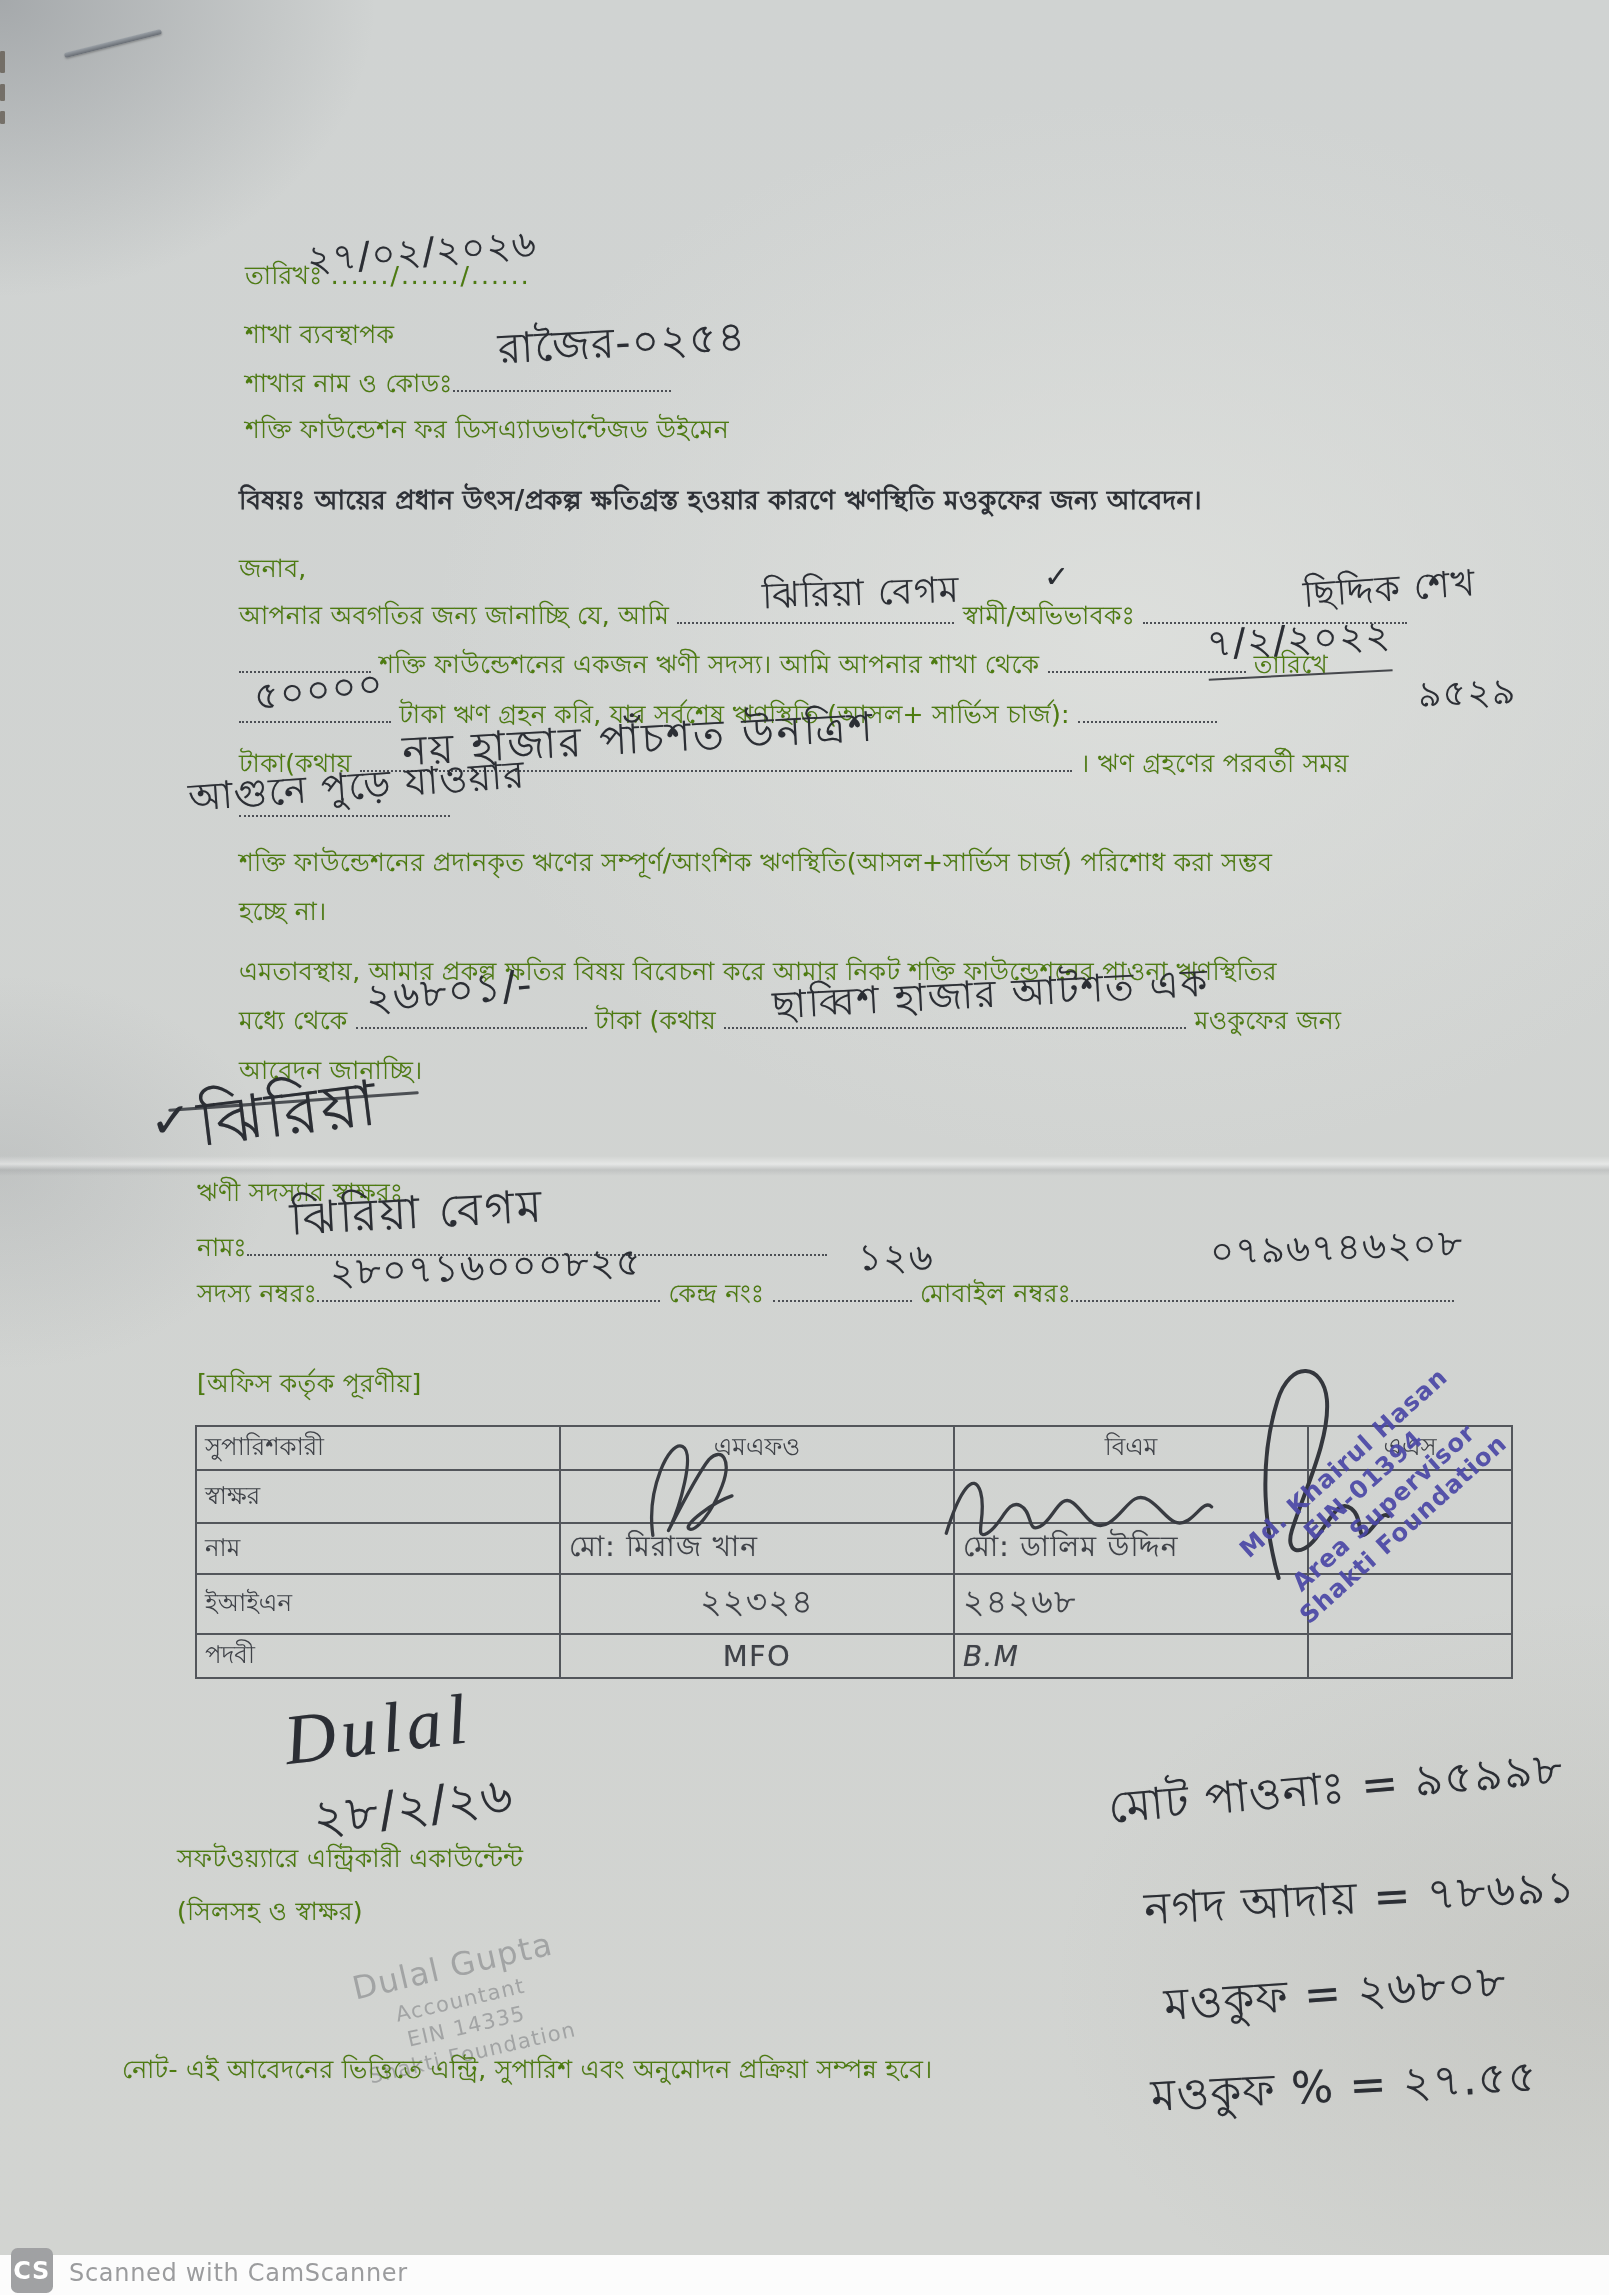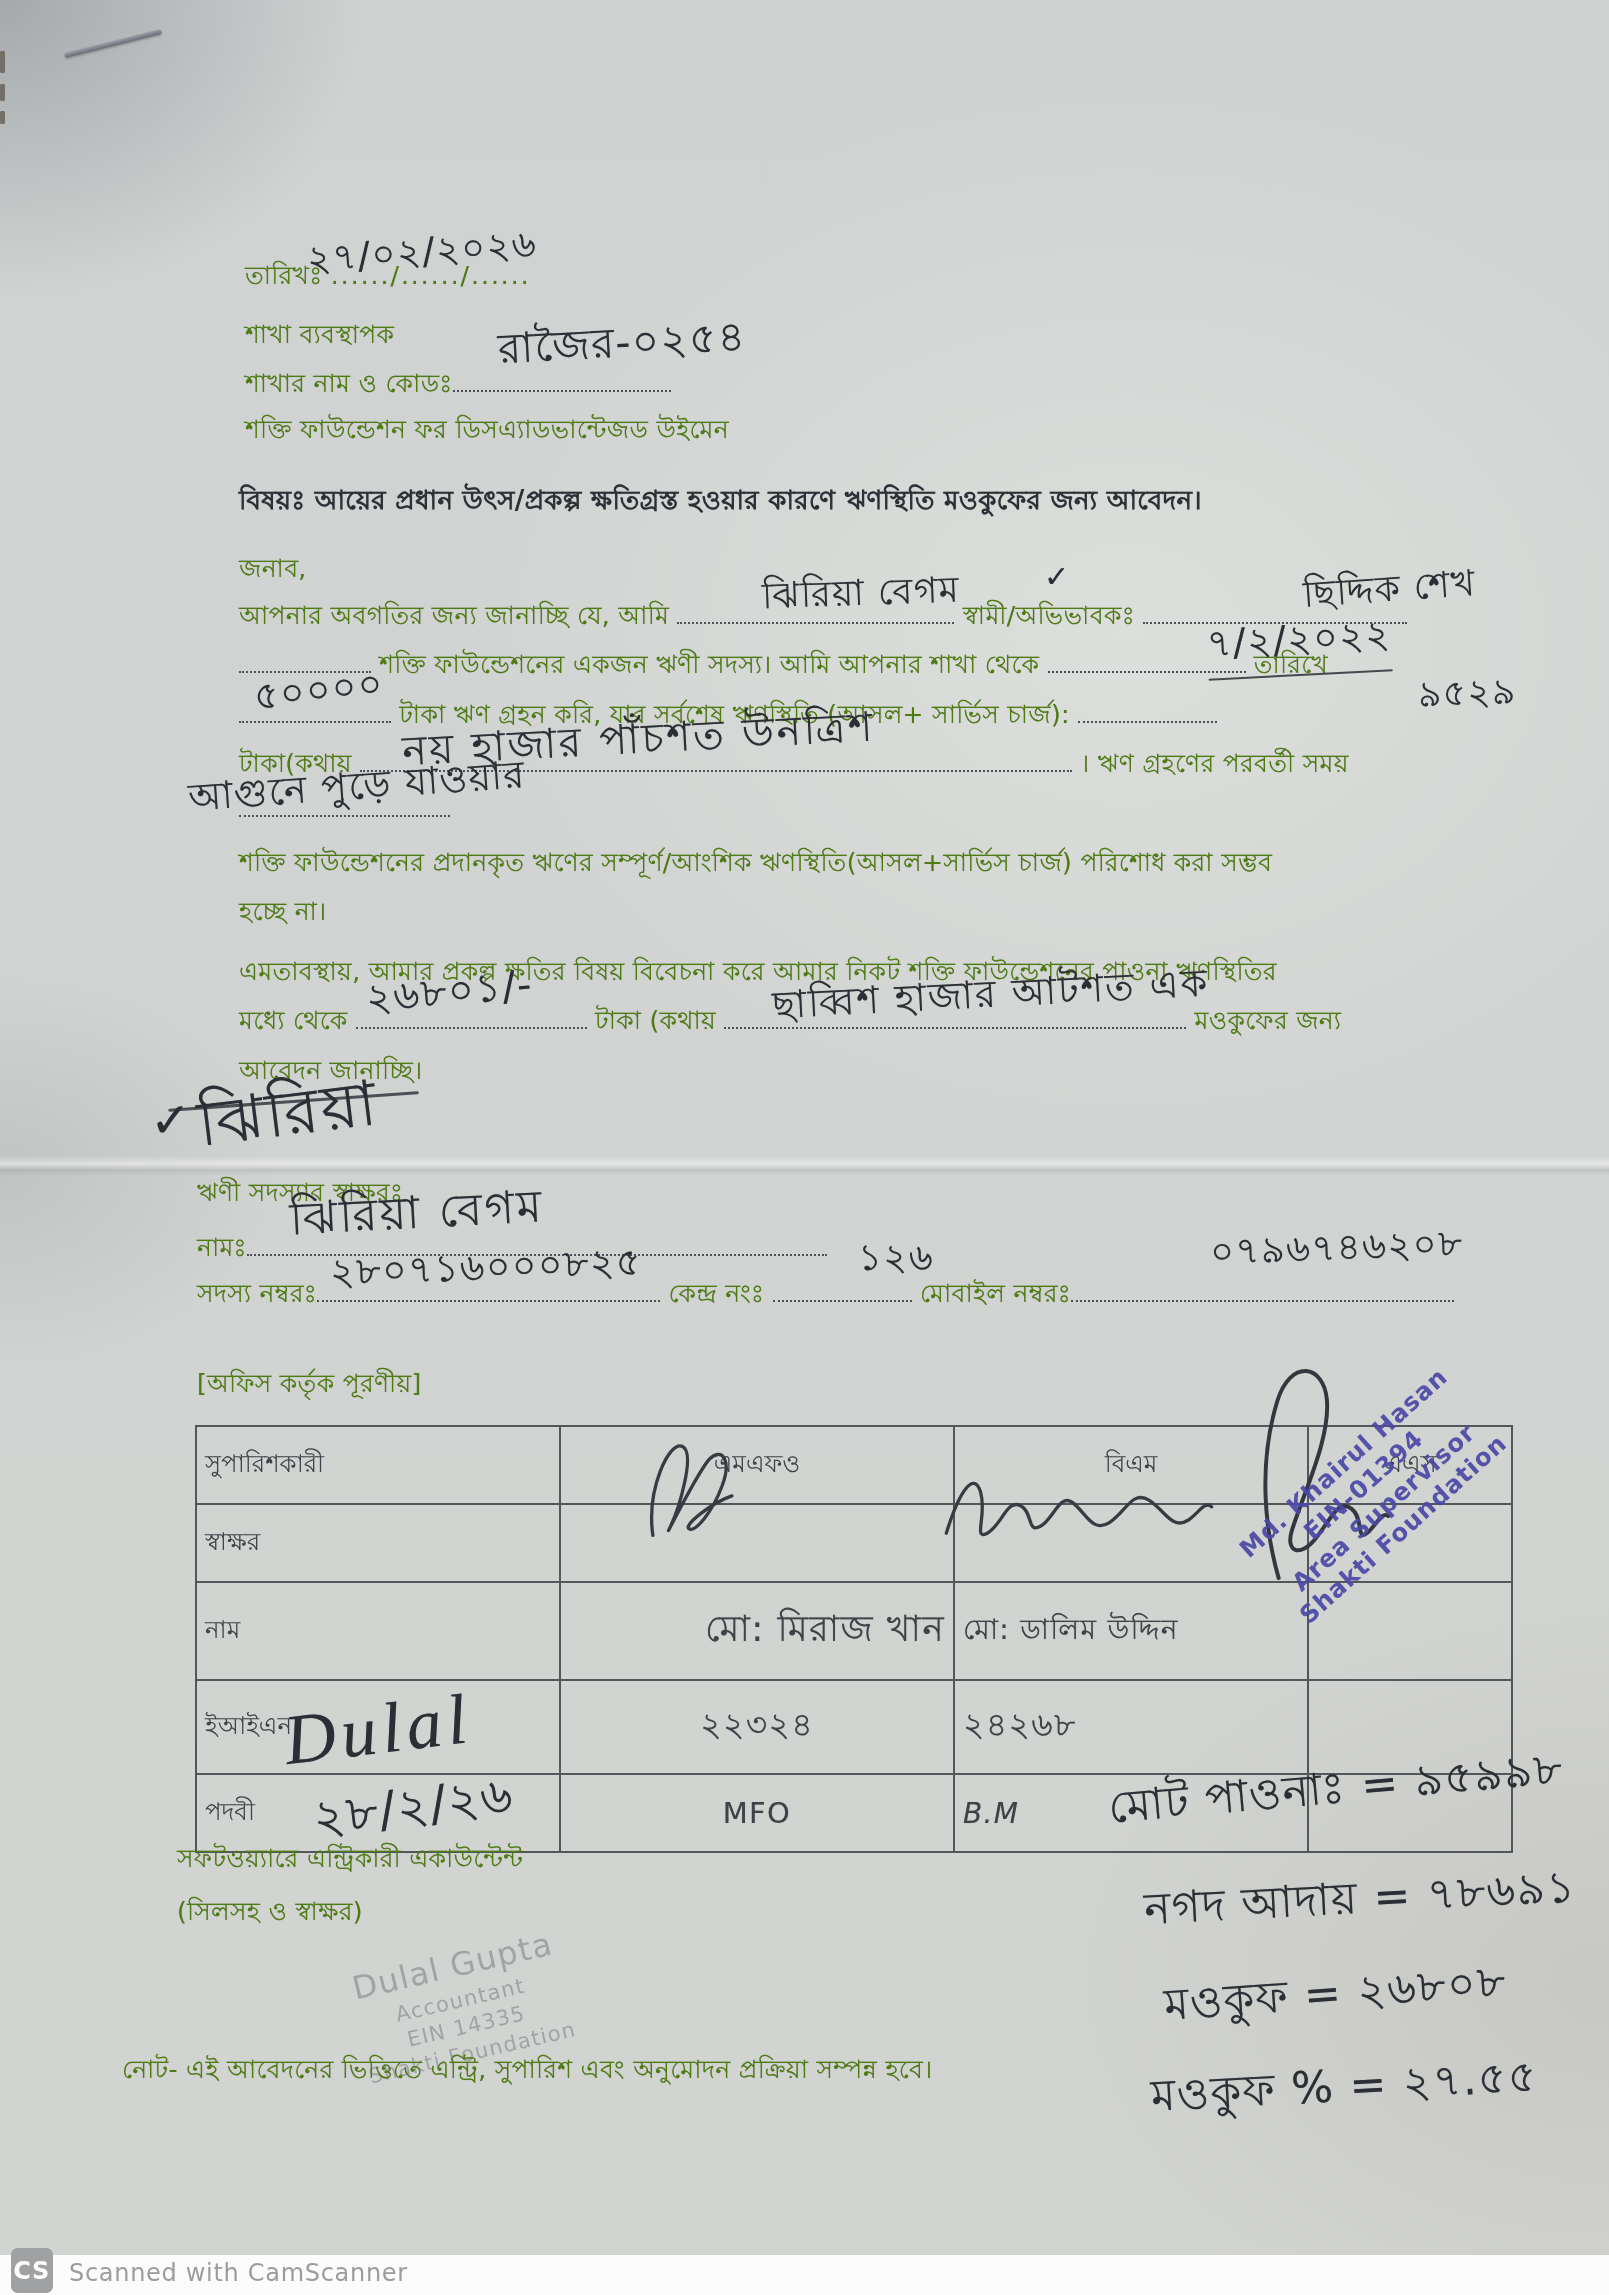--- a/index.html
+++ b/index.html
@@ -18,21 +18,21 @@
     background:linear-gradient(#9aa0a6,#676c73);transform:rotate(-14deg);box-shadow:0 1.3px 2px rgba(0,0,0,.25);}
   .edge-mark{position:absolute;left:0;width:4.6px;background:#5a5146;opacity:.7;border-radius:1.3px;}
   .printed{position:absolute;color:#4d7c0f;font-size:25px;white-space:nowrap;letter-spacing:0.3px;
     text-shadow:0 0 0.7px rgba(70,70,75,.35);}
   .bold{font-weight:bold;color:#2d3036;}
   .dots{display:inline-block;border-bottom:2.6px dotted #4c4f55;height:20px;vertical-align:baseline;}
   .hw{position:absolute;color:#2b2e34;white-space:nowrap;letter-spacing:1.3px;
     text-shadow:0 0 0.7px rgba(40,42,48,.4);}
   .hw-u{border-bottom:2.6px solid rgba(43,46,52,.85);padding-bottom:1.3px;}
   table.office{position:absolute;left:195px;top:1425px;border-collapse:collapse;table-layout:fixed;}
-  table.office td{border:2px solid #53565b;color:#3f4248;font-size:24.4px;padding:18px 8px;vertical-align:middle;
+  table.office td{border:2px solid #53565b;color:#3f4248;font-size:24.4px;padding:1px 8px;vertical-align:middle;
     background:transparent;overflow:visible;}
   .cellhead{text-align:center;}
   .hwcell{color:#2b2e34;letter-spacing:1.3px;text-shadow:0 0 0.7px rgba(40,42,48,.4);}
   .stamp-purple{position:absolute;left:1224px;top:1418px;width:396px;height:264px;
     transform:rotate(-42deg);color:#4b48a6;font-weight:bold;text-align:center;
     line-height:1.22;letter-spacing:1px;opacity:.92;}
   .stamp-purple div{font-size:24.4px;}
   .stamp-gray{position:absolute;left:356px;top:1945px;transform:rotate(-13deg);
     color:rgba(122,123,128,.55);text-align:center;line-height:1.3;letter-spacing:1.3px;}
   .sig-svg{position:absolute;}
@@ -158,21 +158,21 @@
       <td style="width:186px;" class="cellhead">এএস</td>
     </tr>
     <tr style="height:53px;">
       <td>স্বাক্ষর</td>
       <td></td>
       <td></td>
       <td></td>
     </tr>
     <tr style="height:37px;">
       <td>নাম</td>
-      <td class="hwcell" style="font-size:36px;text-align:right;">মো: মিরাজ খান</td>
+      <td class="hwcell" style="font-size:28px;">মো: মিরাজ খান</td>
       <td class="hwcell" style="font-size:28px;">মো: ডালিম উদ্দিন</td>
       <td class="hwcell"></td>
     </tr>
     <tr style="height:32px;">
       <td>ইআইএন</td>
       <td class="hwcell cellhead" style="font-size:33px;">২২৩২৪</td>
       <td class="hwcell" style="font-size:33px;">২৪২৬৮</td>
       <td class="hwcell"></td>
     </tr>
     <tr style="height:25px;">

